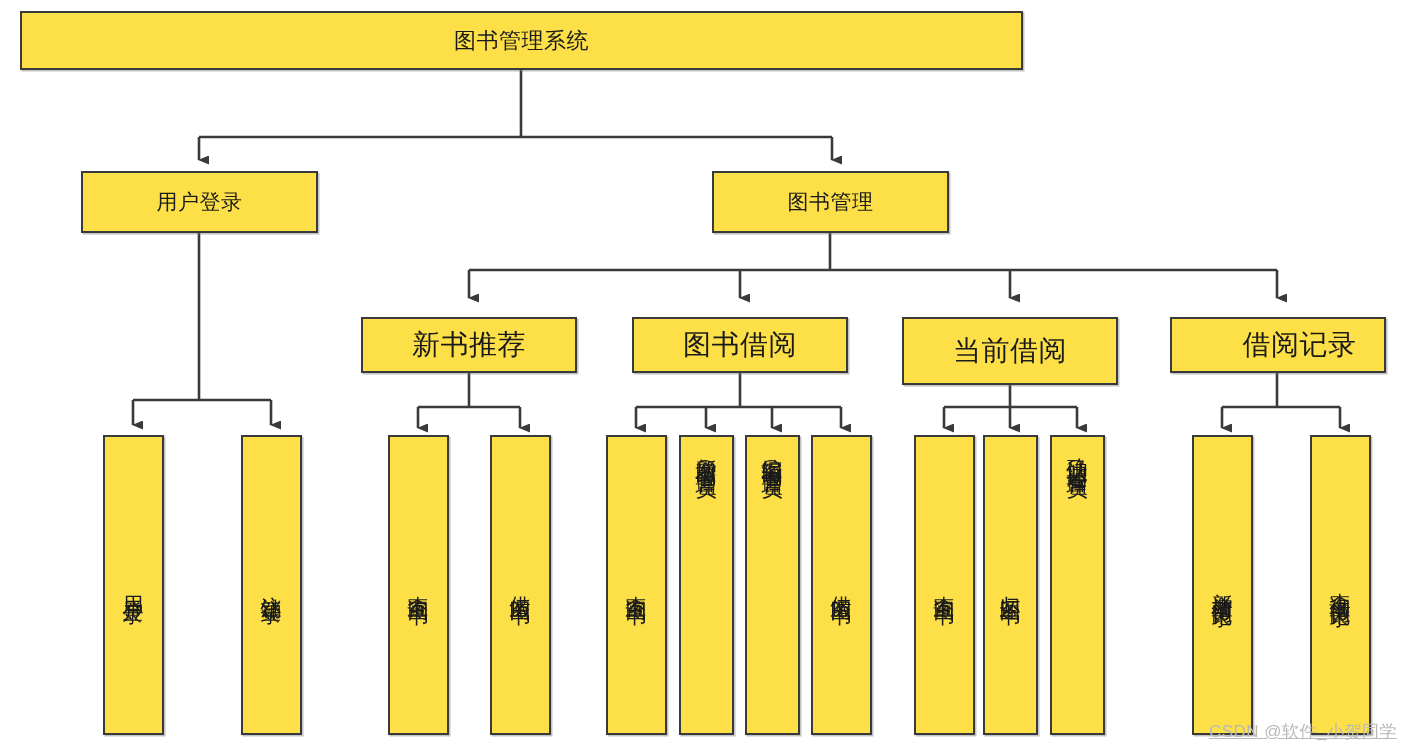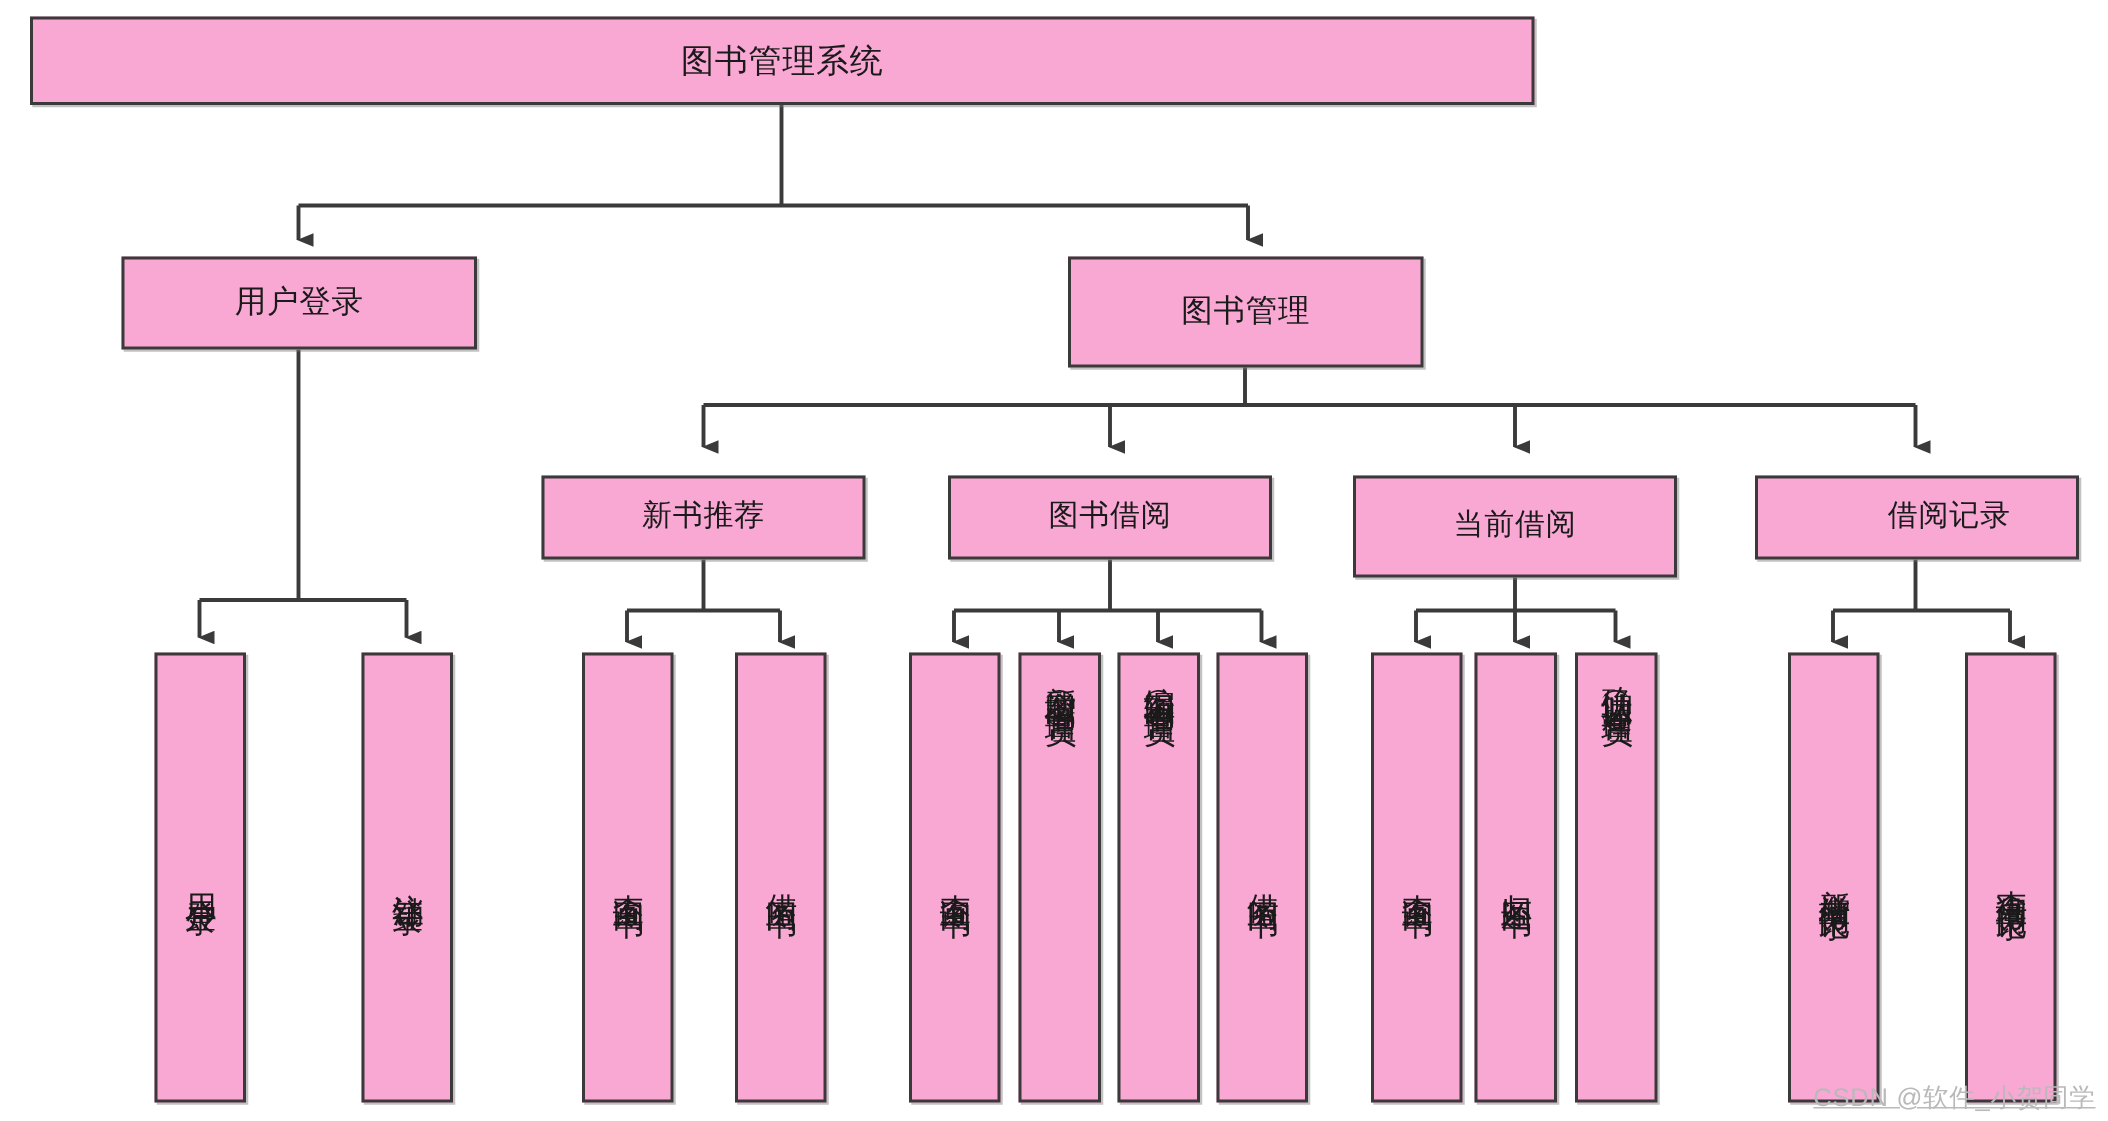--- a/index.html
+++ b/index.html
@@ -23,21 +23,21 @@
     left: 0;
     top: 0;
     width: 1405px;
     height: 747px;
     pointer-events: none;
   }
   .node {
     position: absolute;
     box-sizing: border-box;
     border: 2.5px solid #3a3a3a;
-    background: #f9a8d4;
+    background: #fde047;
     display: flex;
     align-items: center;
     justify-content: center;
     color: #1a1a1a;
     text-align: center;
     box-shadow: 1.5px 1.5px 0 rgba(120,120,120,0.45);
   }
   .node .label {
     display: block;
     line-height: 1.18;
@@ -46,21 +46,21 @@
   
   .node.root {
     font-size: 22px;
   }
   
   .node.lvl2 {
     font-size: 21px;
   }
   
   .node.lvl3 {
-    font-size: 20px;
+    font-size: 28px;
   }
   
   .node.leaf {
     align-items: flex-start;
     justify-content: center;
     padding-top: 0;
   }
   .node.leaf .label {
     writing-mode: vertical-rl;
     text-orientation: upright;
@@ -143,21 +143,21 @@
   </svg>
 
   <div class="node root" style="left:20px; top:11px; width:1003px; height:59px;">
     <span class="label">图书管理系统</span>
   </div>
 
   <div class="node lvl2" style="left:81px; top:171px; width:237px; height:62px;">
     <span class="label">用户登录</span>
   </div>
 
-  <div class="node lvl2" style="left:712px; top:171px; width:237px; height:74px;">
+  <div class="node lvl2" style="left:712px; top:171px; width:237px; height:62px;">
     <span class="label">图书管理</span>
   </div>
 
   <div class="node lvl3" style="left:361px; top:317px; width:216px; height:56px;">
     <span class="label">新书推荐</span>
   </div>
 
   <div class="node lvl3" style="left:632px; top:317px; width:216px; height:56px;">
     <span class="label">图书借阅</span>
   </div>

